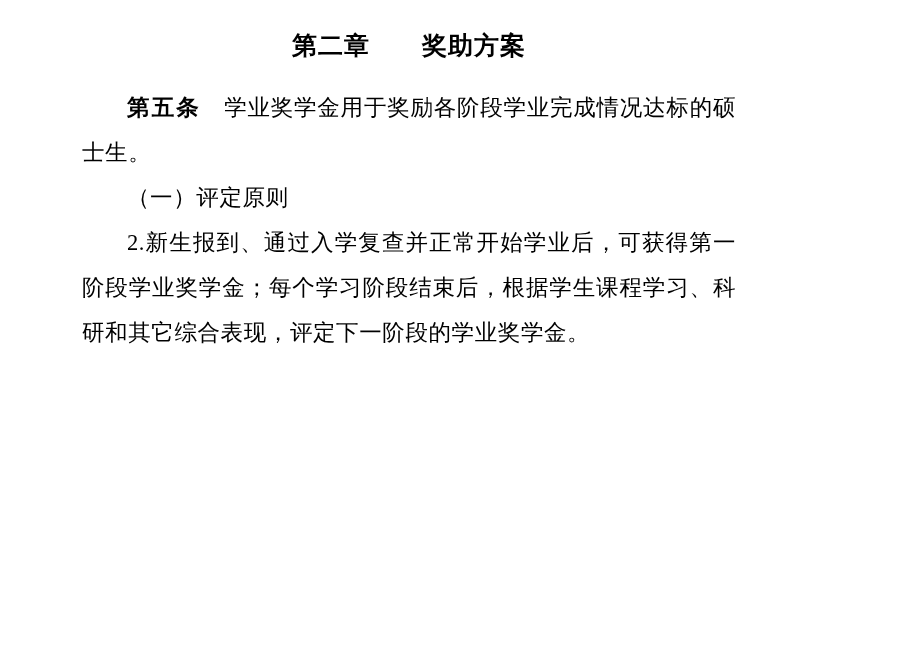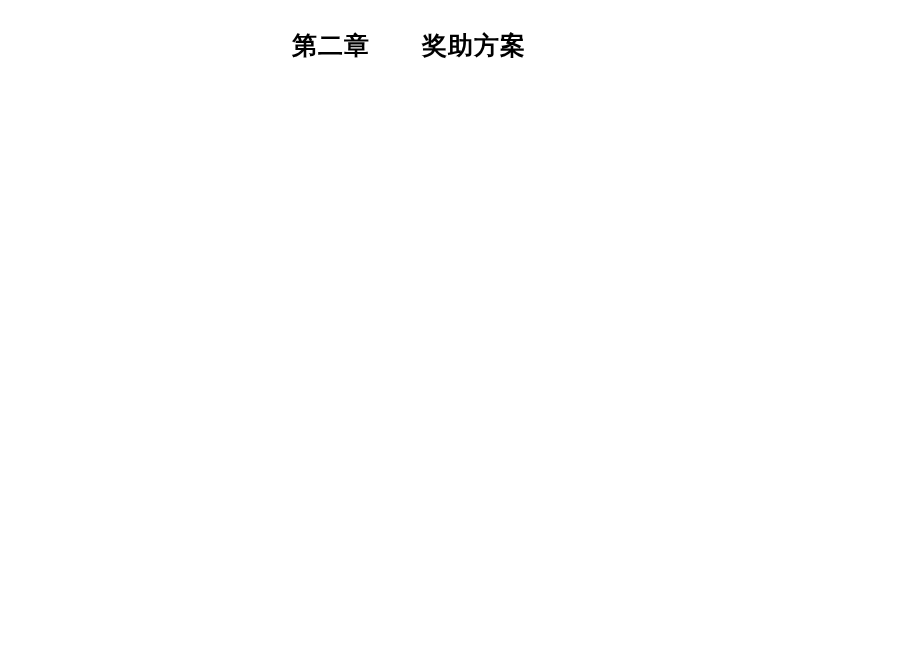--- a/index.html
+++ b/index.html
@@ -52,19 +52,24 @@
 </style>
 </head>
 <body>
 
 <div class="page">
 
   <h1 class="chapter-title">第二章　　奖助方案</h1>
 
   <div class="body-block">
 
+    <p class="para">
+      <span class="article-label">第五条</span><span>　学业奖学金用于奖励各阶段学业完成情况达标的硕士生。</span>
+    </p>
+
+    <p class="para">（一）评定原则</p>
 
 
-
+    <p class="para">2.新生报到、通过入学复查并正常开始学业后，可获得第一阶段学业奖学金；每个学习阶段结束后，根据学生课程学习、科研和其它综合表现，评定下一阶段的学业奖学金。</p>
 
 
   </div>
 </div>
 
 </body></html>

